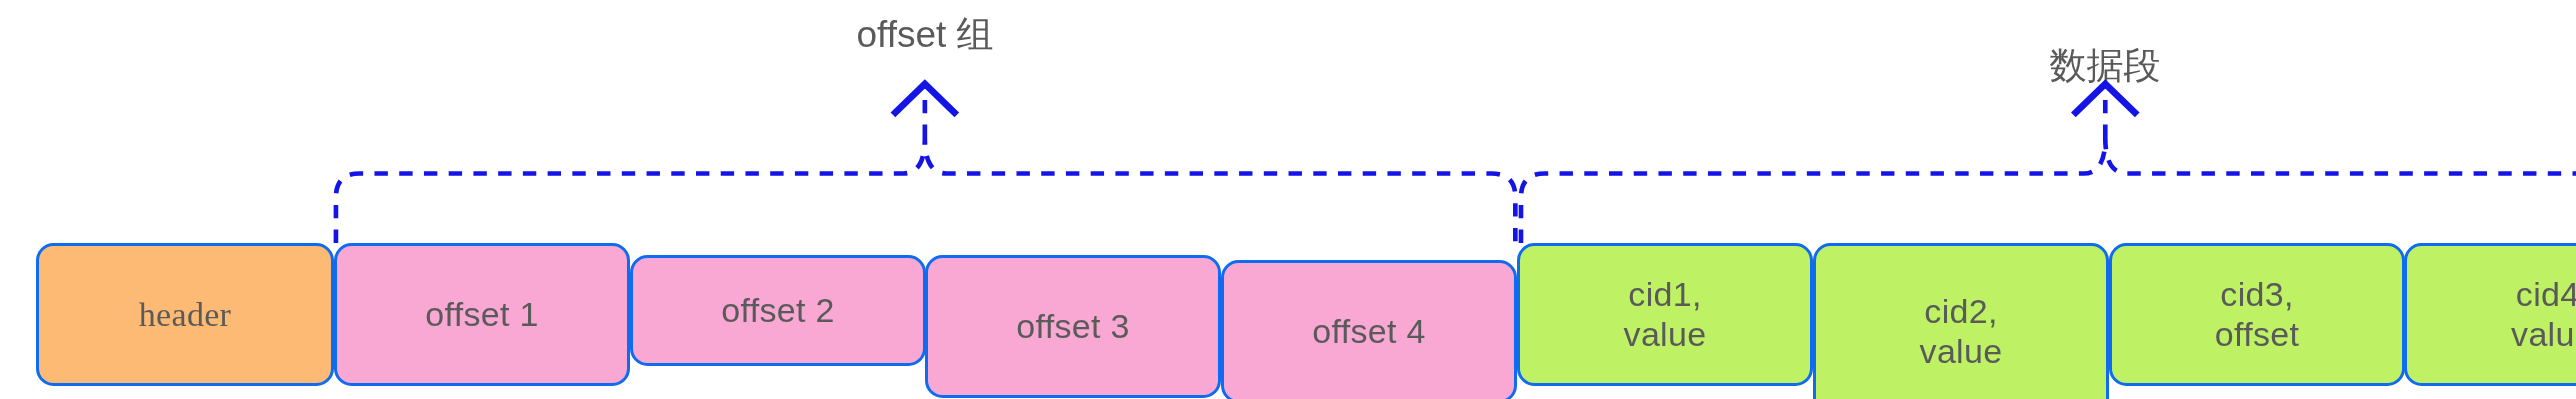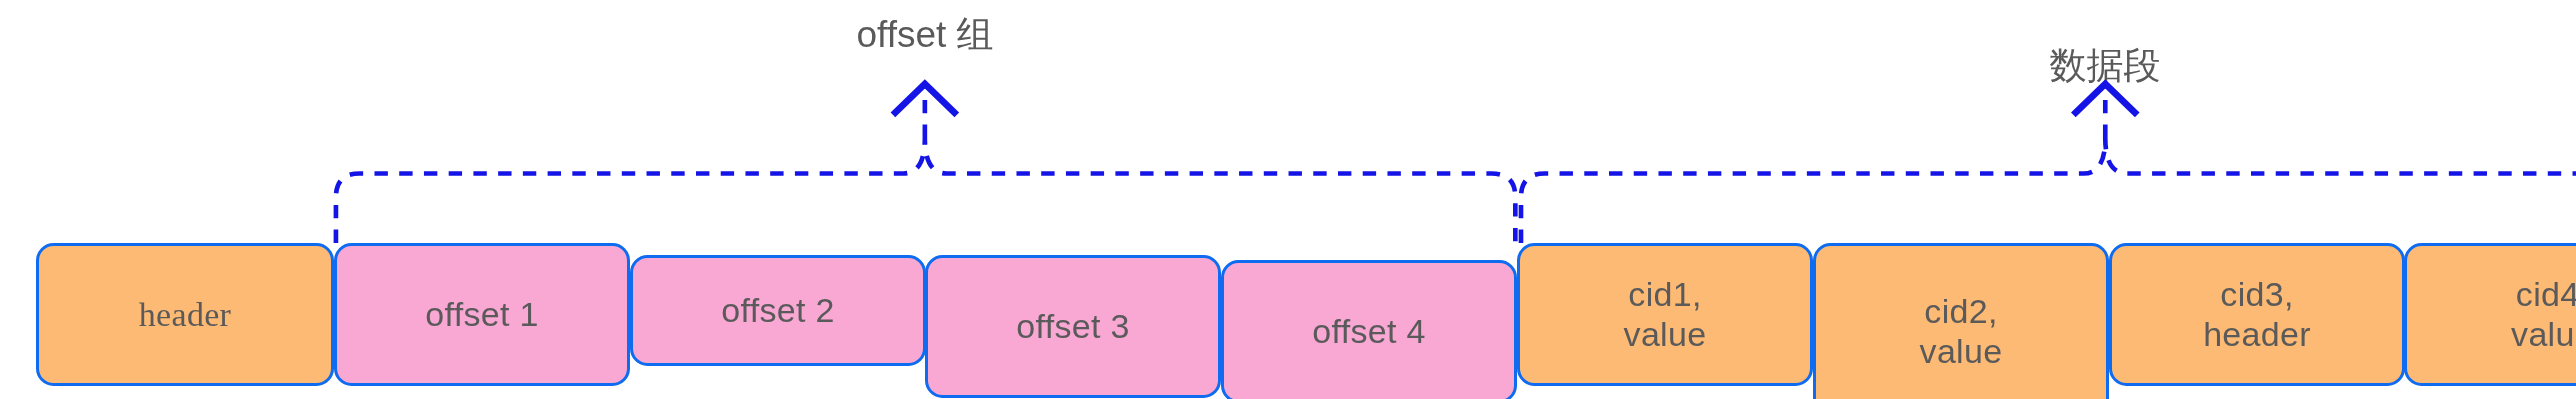--- a/index.html
+++ b/index.html
@@ -36,21 +36,21 @@
     justify-content: center;
     text-align: center;
     color: #5a5a5a;
     font-size: 34px;
     line-height: 1.16;
     letter-spacing: 0.3px;
     white-space: pre-line;
   }
   .box.header  { background: #fdba74; font-family: Liberation Serif, serif; }
   .box.offset  { background: #f9a8d4; }
-  .box.data    { background: #fdba74; }
+  .box.data    { background: #bef264; }
 
   .brace-label {
     position: absolute;
     color: #5a5a5a;
     font-size: 37px;
     line-height: 1;
     white-space: nowrap;
     transform: translateX(-50%);
   }
 </style>
@@ -63,21 +63,21 @@
       <div class="box header" style="left: 36px; top: 243px; width: 298px; height: 143px; border-color: rgb(15, 108, 240);">header</div>
       <div class="box offset" style="left: 334px; top: 243px; width: 296px; height: 143px; border-color: rgb(15, 108, 240);">offset 1</div>
       <div class="box offset" style="left: 630px; top: 243px; width: 296px; height: 111px; border-color: rgb(15, 108, 240); margin-top: 12px;">offset 2</div>
       <div class="box offset" style="left: 925px; top: 239px; width: 296px; height: 143px; border-color: rgb(15, 108, 240); margin-top: 16px;">offset 3</div>
       <div class="box offset" style="left: 1221px; top: 260px; width: 296px; height: 143px; border-color: rgb(15, 108, 240);">offset 4</div>
       <div class="box data" style="left: 1517px; top: 243px; width: 296px; height: 143px; border-color: rgb(15, 108, 240);">cid1,
 value</div>
       <div class="box data" style="left: 1813px; top: 243px; width: 296px; height: 177px; border-color: rgb(15, 108, 240);">cid2,
 value</div>
       <div class="box data" style="left: 2109px; top: 243px; width: 296px; height: 143px; border-color: rgb(15, 108, 240);">cid3,
-header</div>
+offset</div>
       <div class="box data" style="left: 2404px; top: 243px; width: 297px; height: 143px; border-color: rgb(15, 108, 240);">cid4,
 value</div>
     </div>
 
   <div id="labels">
       <div class="brace-label" style="left: 925px; top: 16px; color: rgb(90, 90, 90);">offset 组</div>
       <div class="brace-label" style="left: 2105px; top: 2.6px; color: rgb(90, 90, 90); margin-top: 44px;">数据段</div>
     </div>
 
   <svg id="overlay" viewBox="0 0 5314 775" preserveAspectRatio="none">

